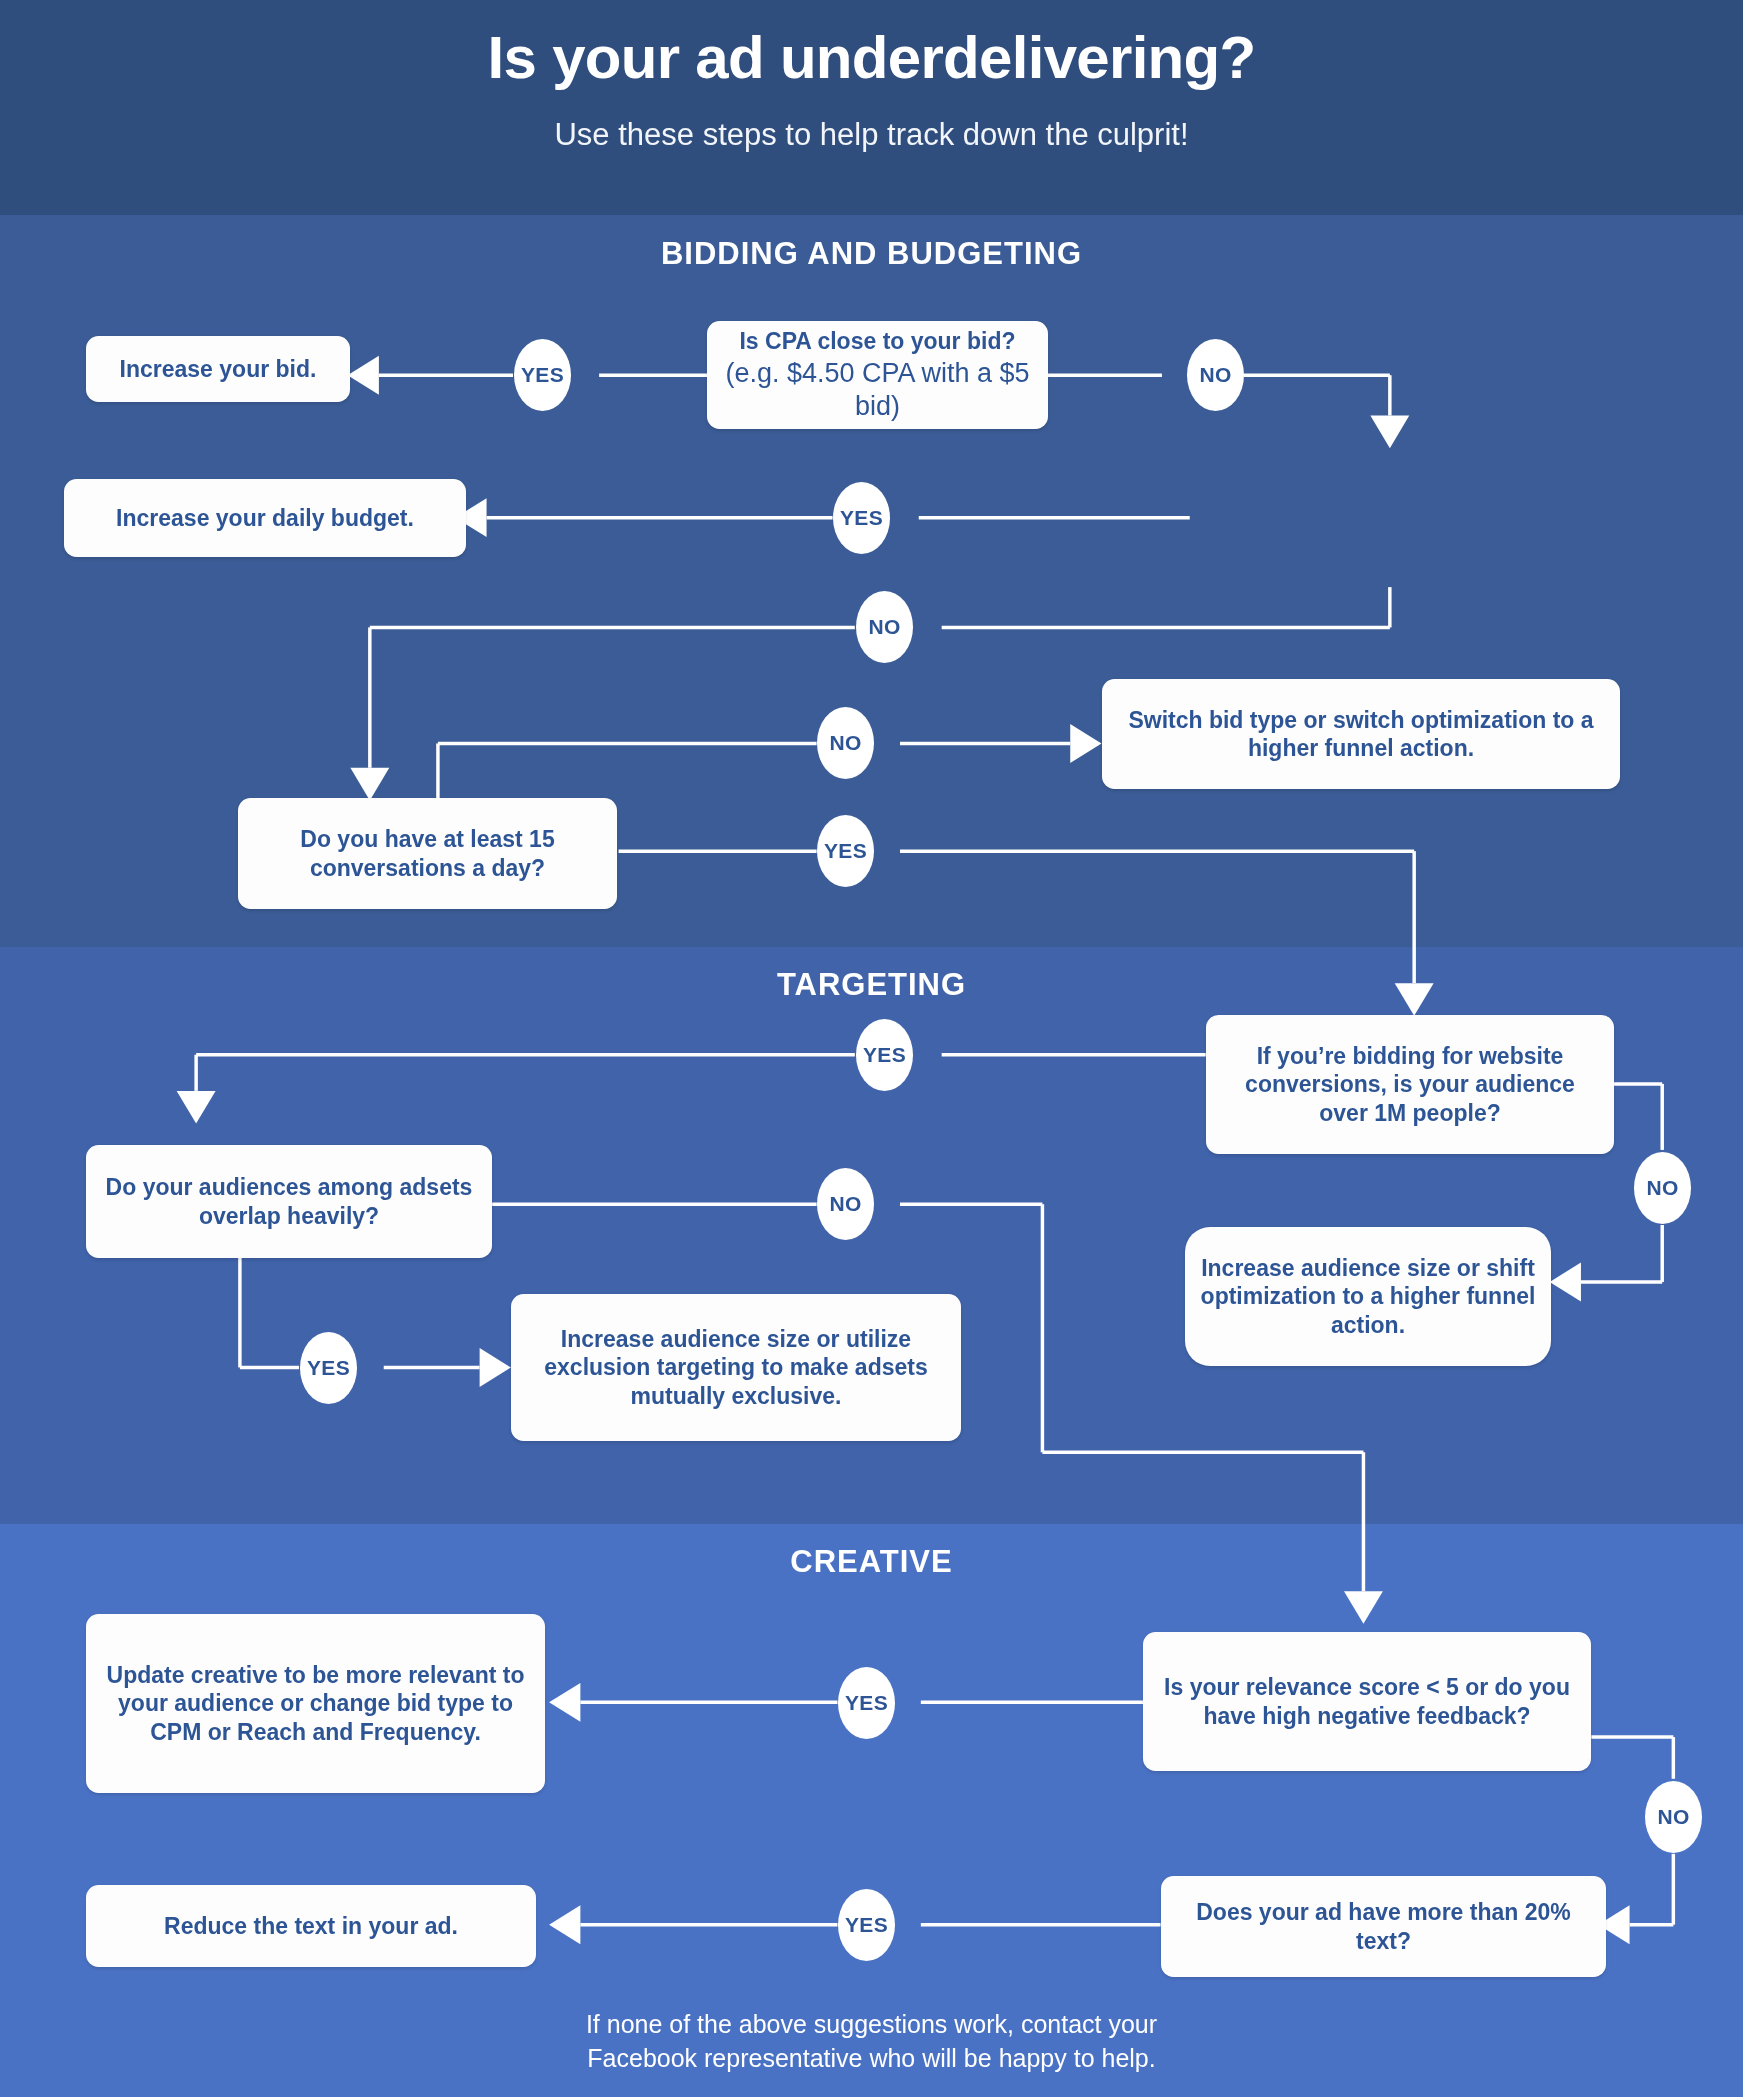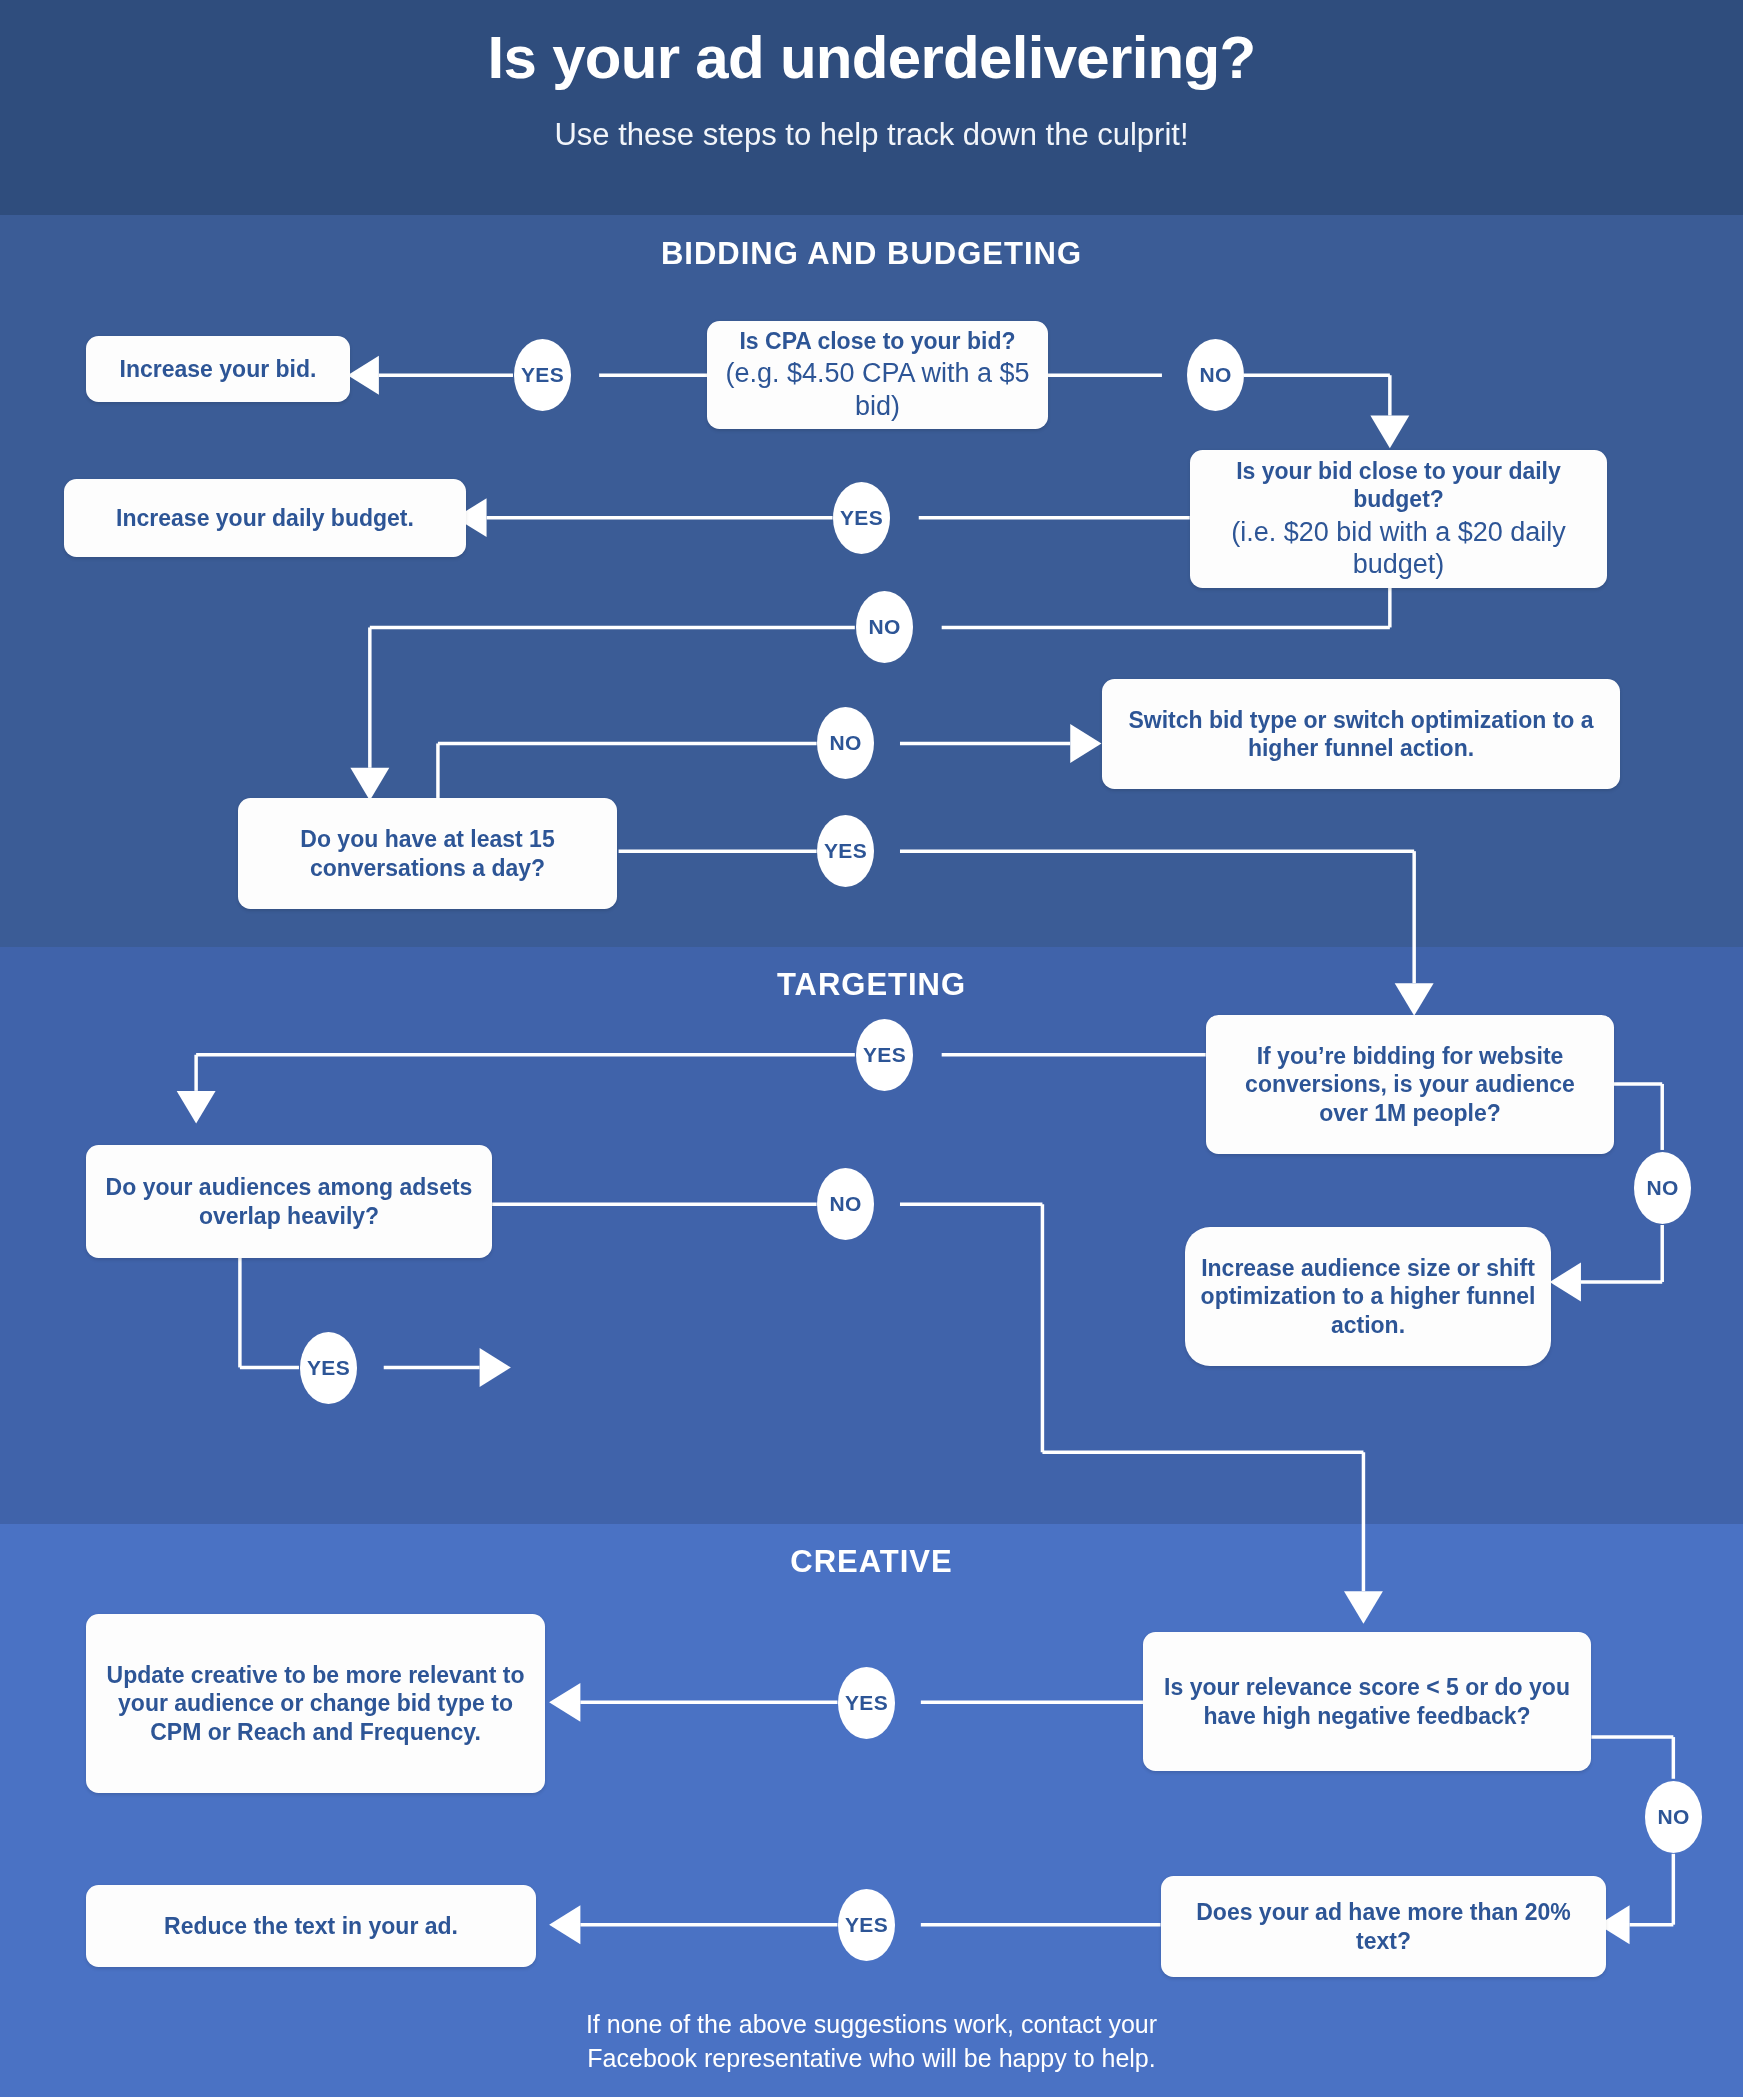--- a/index.html
+++ b/index.html
@@ -183,24 +183,20 @@
 
   <div class="node" style="left:707px; top:321px; width:341px; height:108px;">
     <div class="t1">Is CPA close to your bid?</div>
     <div class="t2">(e.g. $4.50 CPA with a $5 bid)</div>
   </div>
 
   <div class="node" style="left:64px; top:479px; width:402px; height:78px;">
     <div class="t1">Increase your daily budget.</div>
   </div>
 
-  <div class="node" style="left:1190px; top:450px; width:417px; height:138px;">
-    <div class="t1">Is your bid close to your daily budget?</div>
-    <div class="t2">(i.e. $20 bid with a  $20 daily budget)</div>
-  </div>
 
   <div class="node" style="left:1102px; top:679px; width:518px; height:110px;">
     <div class="t1">Switch bid type or switch optimization to a higher funnel action.</div>
   </div>
 
   <div class="node" style="left:238px; top:798px; width:379px; height:111px;">
     <div class="t1">Do you have at least 15 conversations a day?</div>
   </div>
 
   <div class="node" style="left:1206px; top:1015px; width:408px; height:139px;">
@@ -208,20 +204,23 @@
   </div>
 
   <div class="node" style="left:86px; top:1145px; width:406px; height:113px;">
     <div class="t1">Do your audiences among adsets overlap heavily?</div>
   </div>
 
   <div class="node" style="left:1185px; top:1227px; width:366px; height:139px;border-radius:25px;">
     <div class="t1">Increase audience size or shift optimization to a higher funnel action.</div>
   </div>
 
+  <div class="node" style="left:511px; top:1294px; width:450px; height:147px;">
+    <div class="t1">Increase audience size or utilize exclusion targeting to make adsets mutually exclusive.</div>
+  </div>
 
   <div class="node" style="left:86px; top:1614px; width:459px; height:179px;">
     <div class="t1">Update creative to be more relevant to your audience or change bid type to CPM or Reach and Frequency.</div>
   </div>
 
   <div class="node" style="left:1143px; top:1632px; width:448px; height:139px;align-items:flex-end;">
     <div class="t1">Is your relevance score &lt; 5 or do you have high negative feedback?</div>
   </div>
 
   <div class="node" style="left:86px; top:1885px; width:450px; height:82px;">

